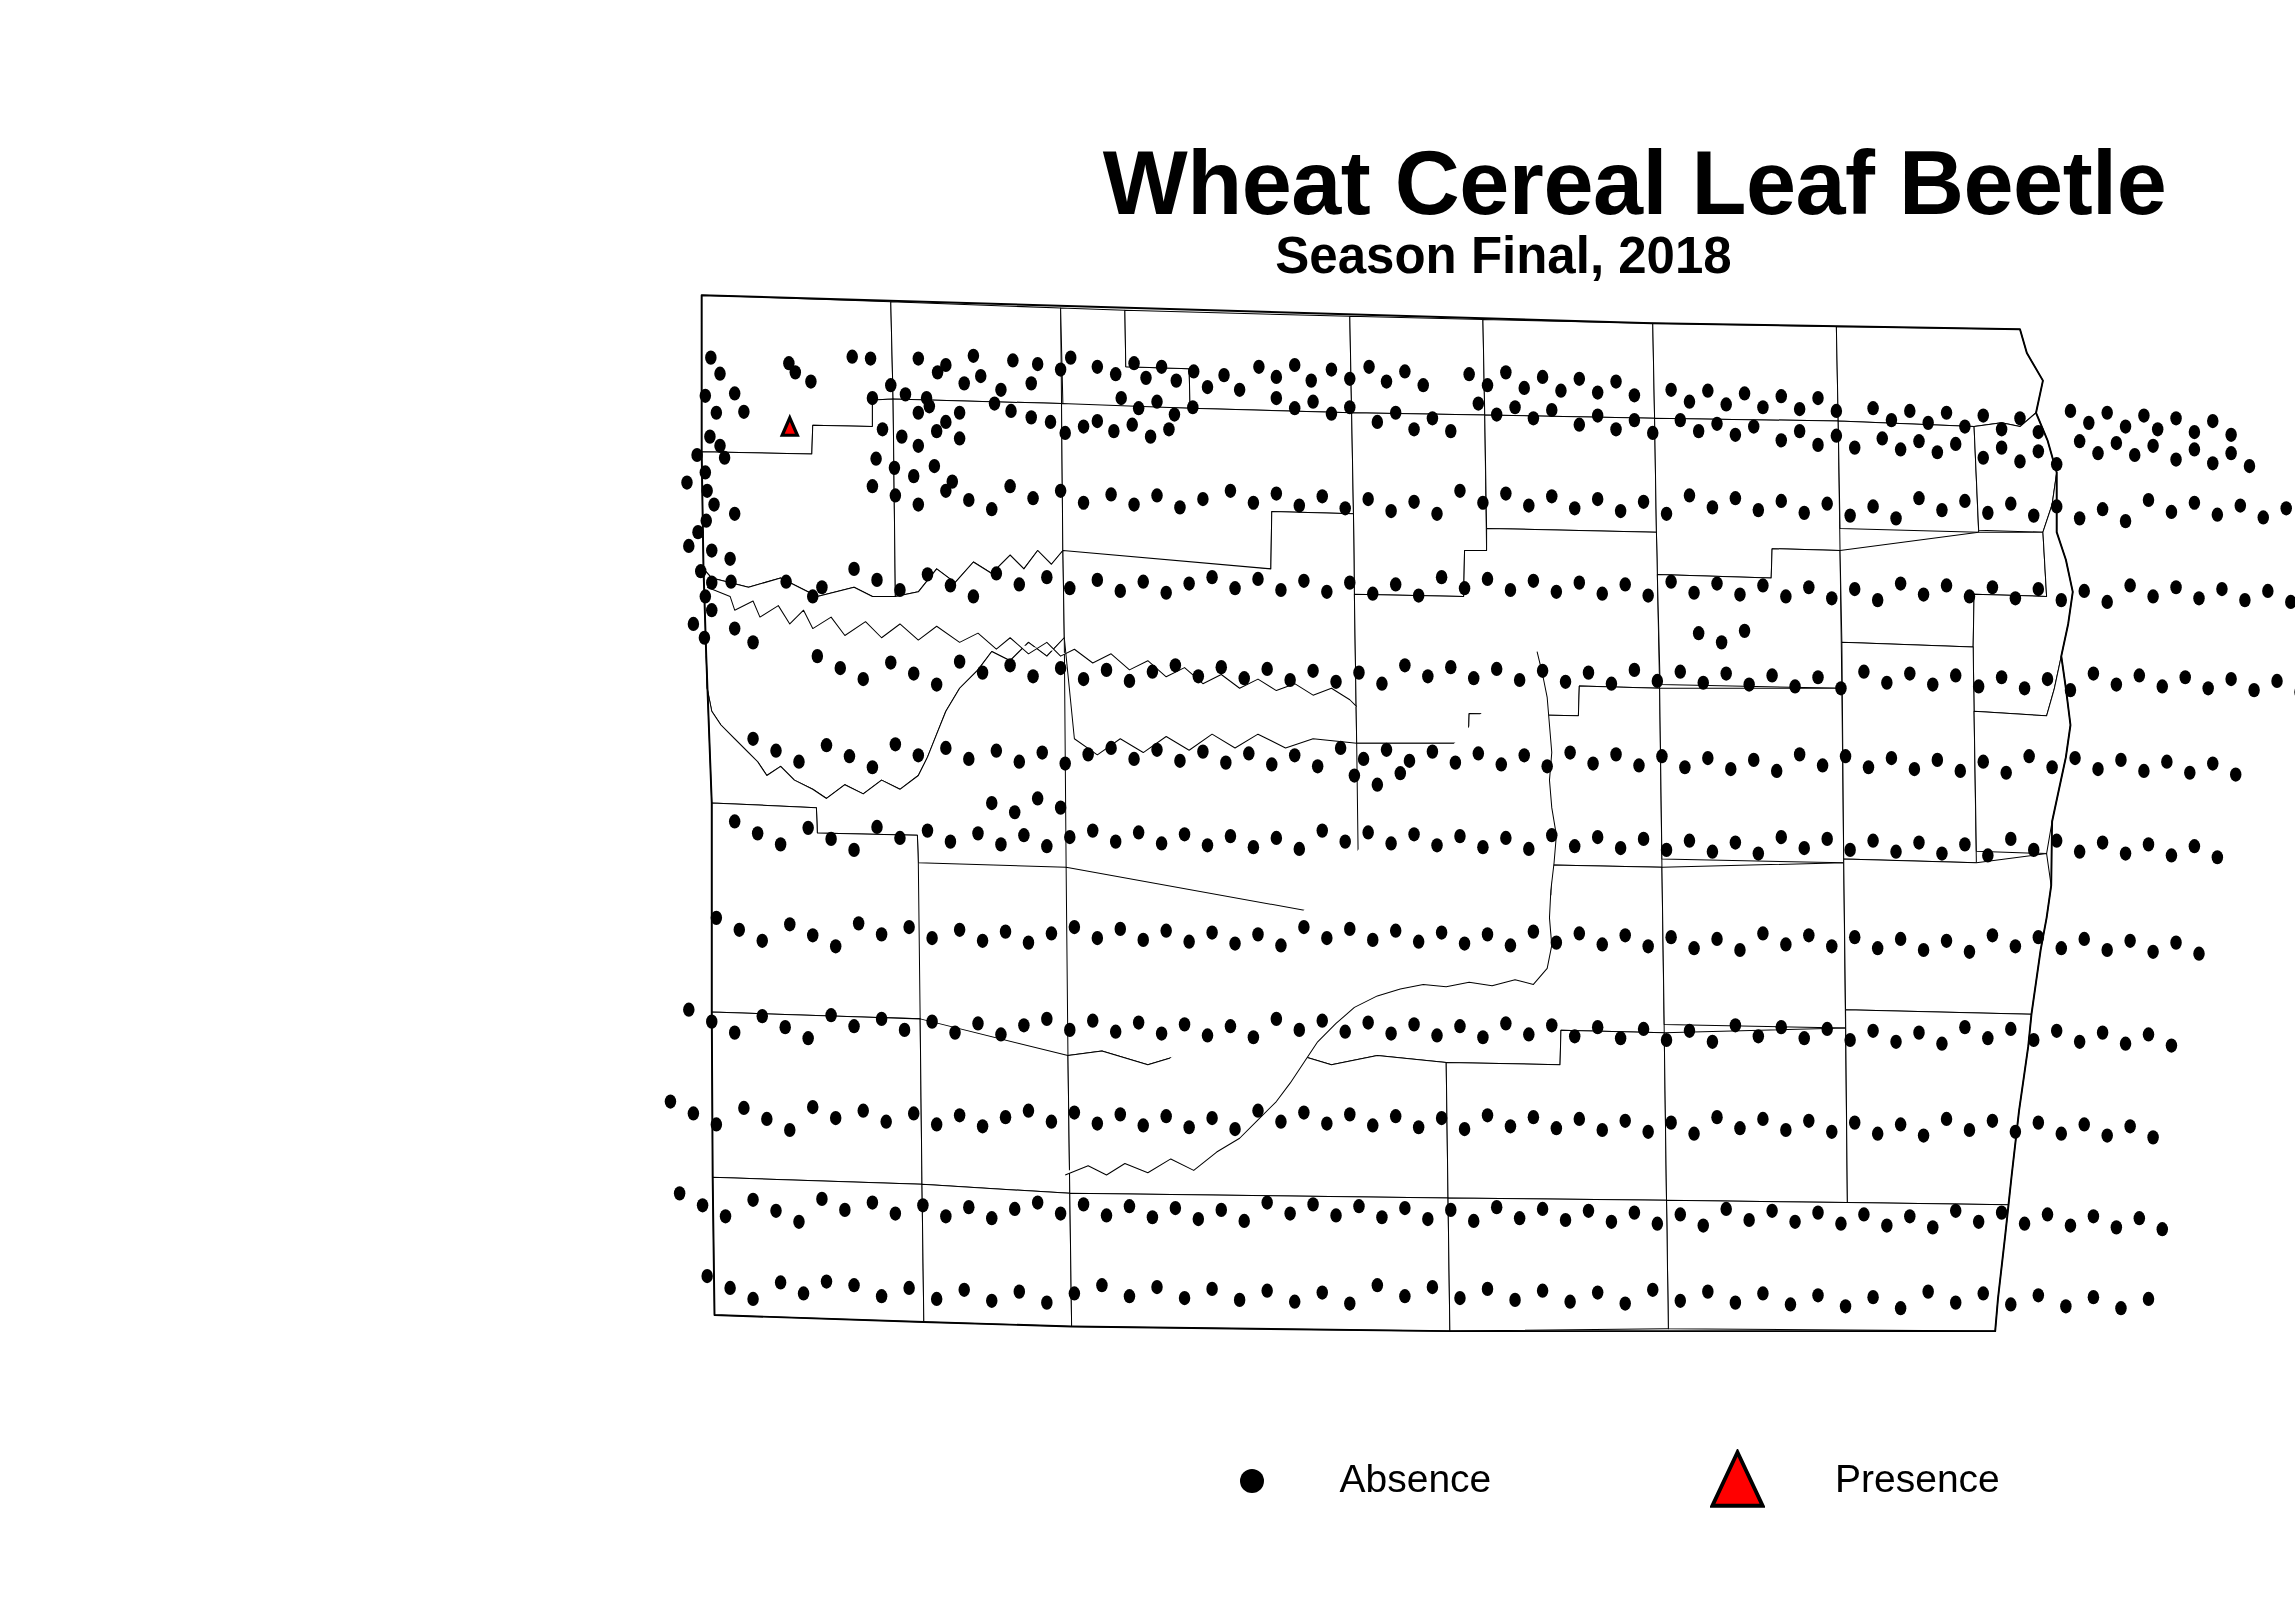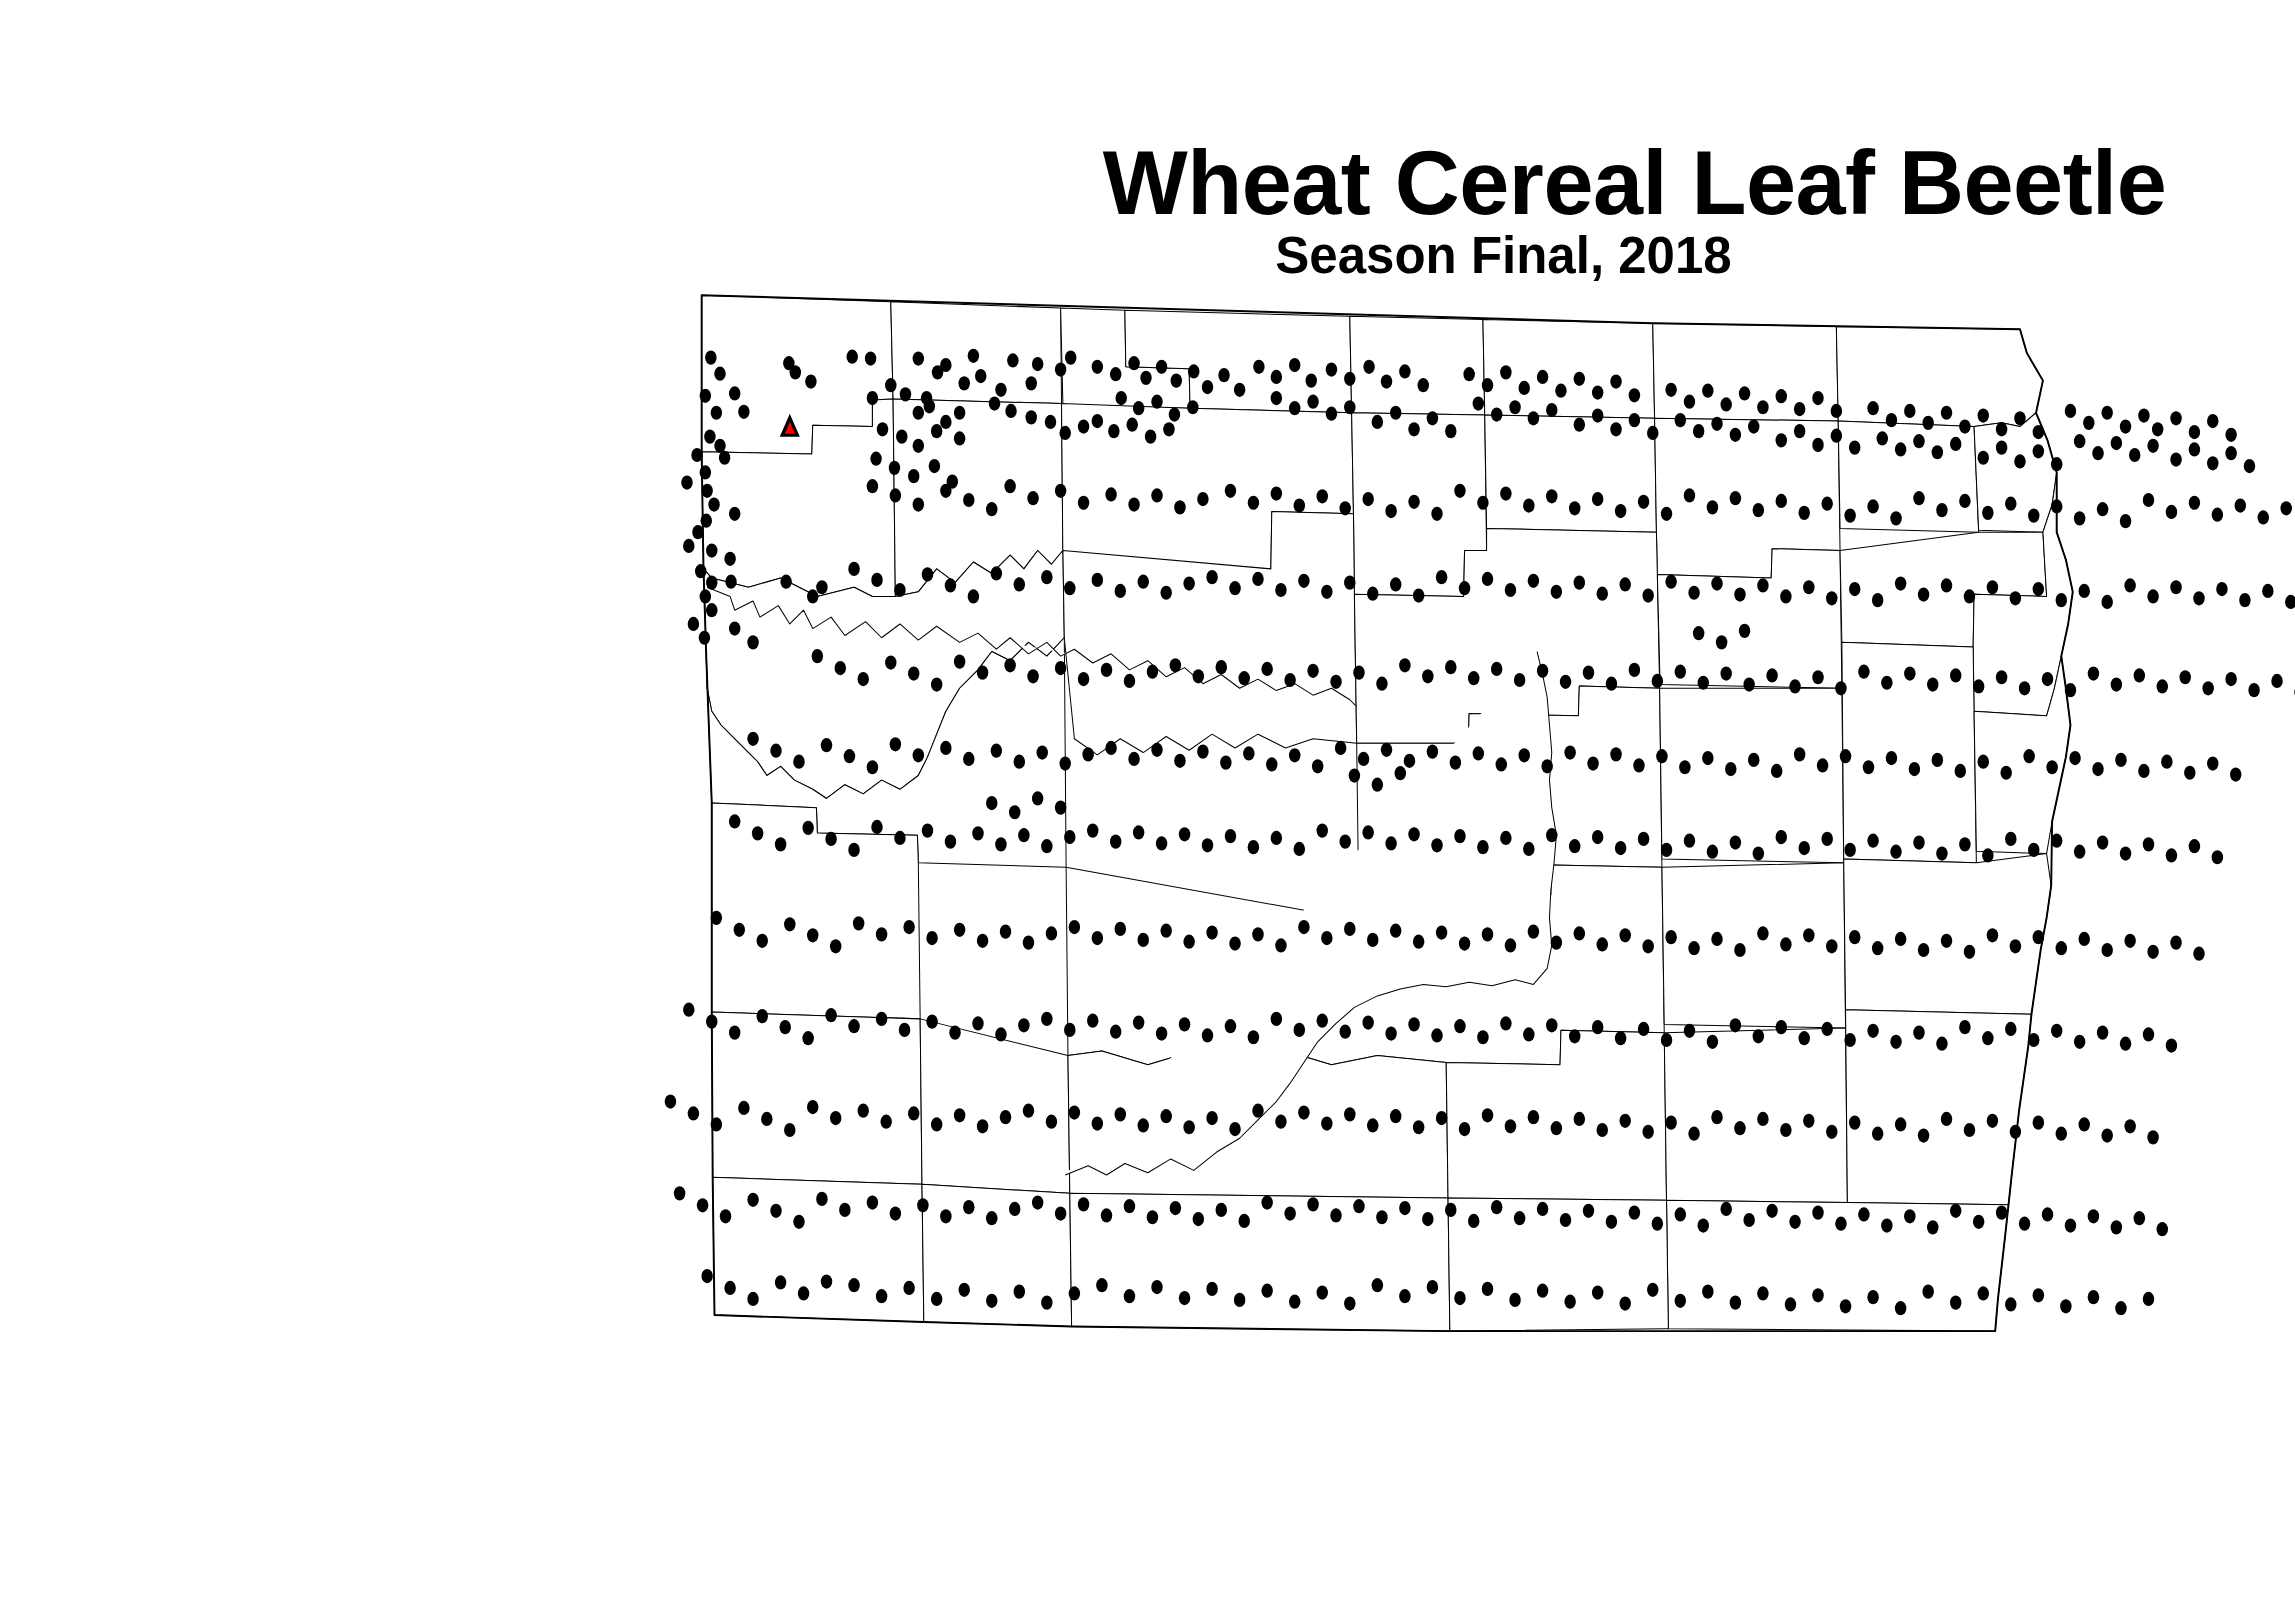--- a/index.html
+++ b/index.html
@@ -970,14 +970,33 @@
           <ellipse cx="2400" cy="780" rx="12.5" ry="15.5" class="absence-dot"></ellipse>
           <ellipse cx="2450" cy="800" rx="12.5" ry="15.5" class="absence-dot"></ellipse>
           <ellipse cx="2500" cy="775" rx="12.5" ry="15.5" class="absence-dot"></ellipse>
         </g>
       <g id="presence-layer">
           <polygon points="420,311 436.5,349 403.5,349" class="presence-tri"></polygon>
         </g>
     </svg>
   </div>
 
+  <div id="legend">
+
+    <div class="legend-item" id="legend-absence">
+      <div class="lg-mark">
+        <div class="lg-dot"></div>
+      </div>
+      <div class="lg-label">Absence</div>
+    </div>
+
+    <div class="legend-item" id="legend-presence">
+      <div class="lg-mark">
+        <svg class="lg-tri" viewBox="0 0 100 110">
+          <polygon points="50,6 96,104 4,104" fill="#FF0000" stroke="#000000" stroke-width="7"></polygon>
+        </svg>
+      </div>
+      <div class="lg-label">Presence</div>
+    </div>
+
+  </div>
 </div>
 
 
 </body></html>

